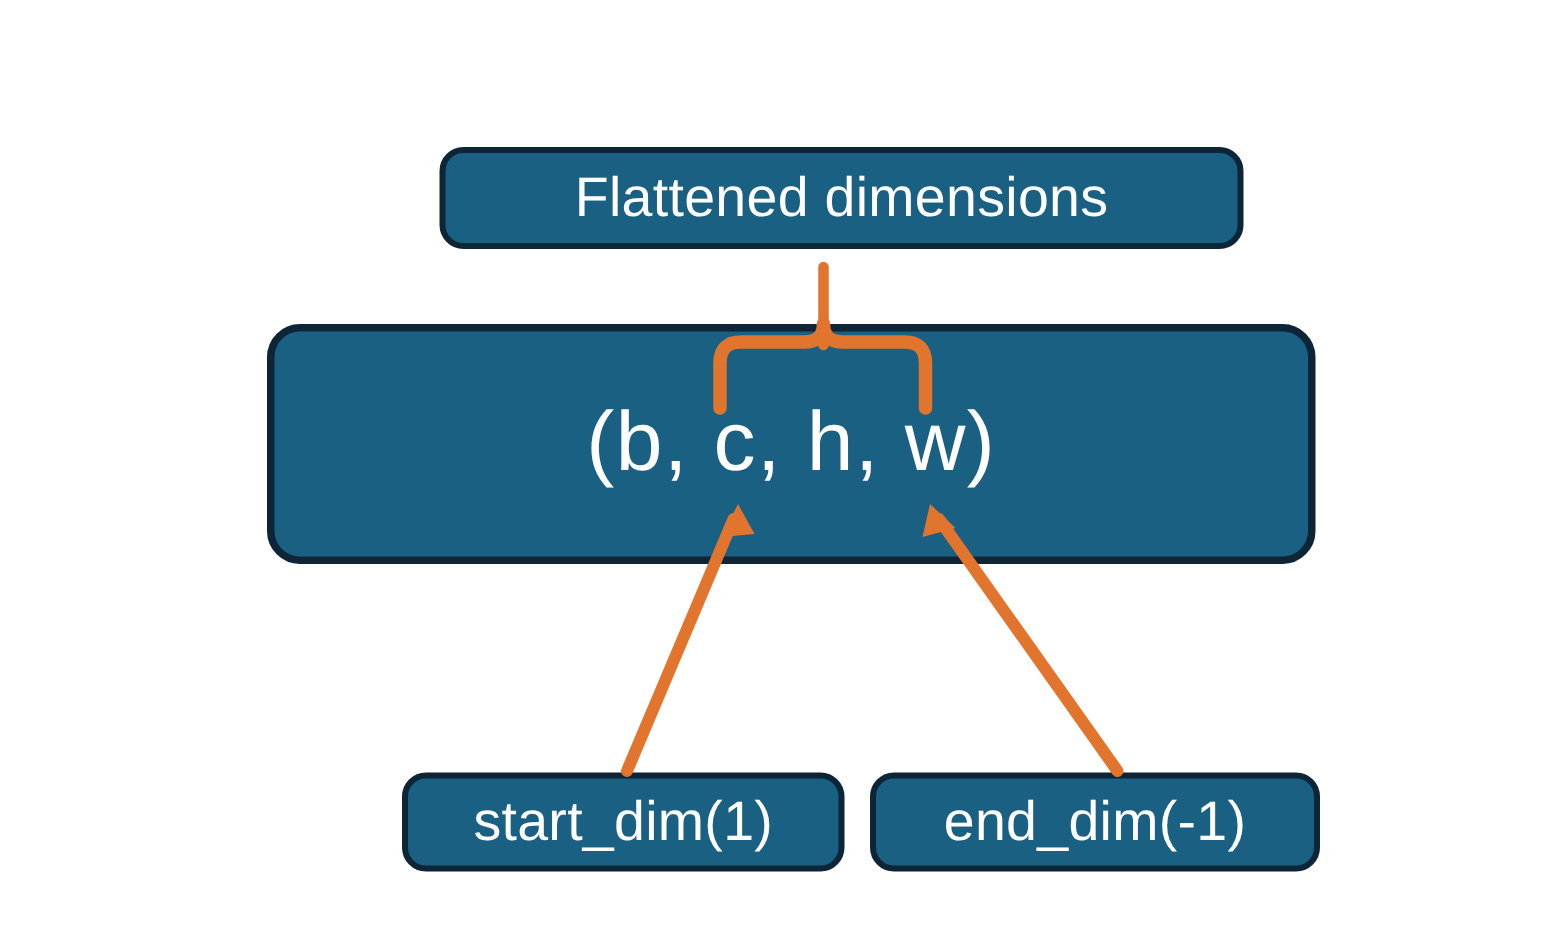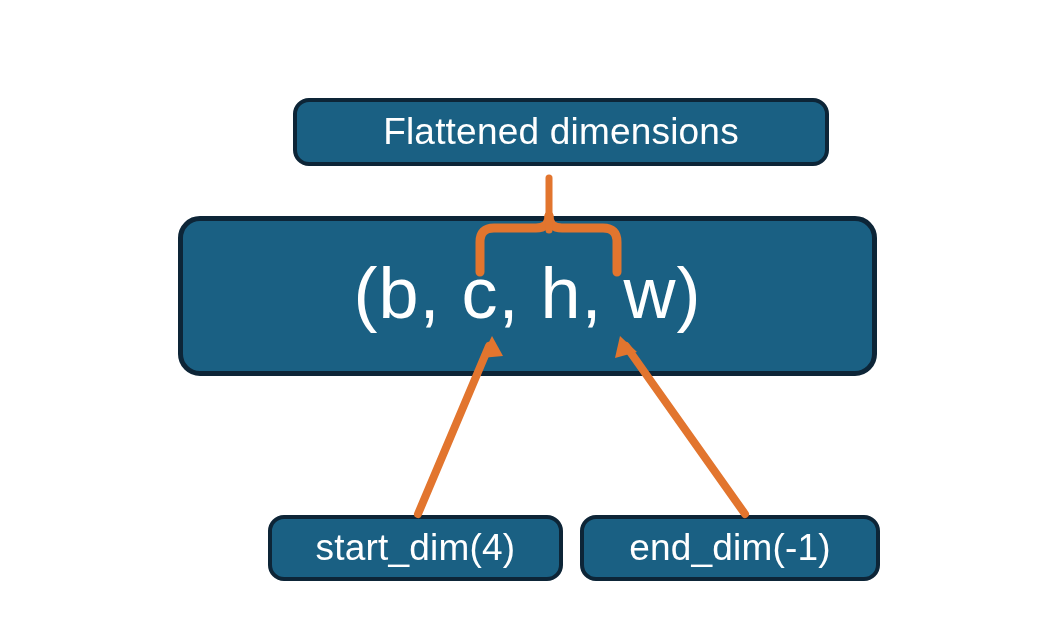--- a/index.html
+++ b/index.html
@@ -53,21 +53,21 @@
   #box-shape {
     left: 178px;
     top: 216px;
     width: 699px;
     height: 160px;
     border-radius: 22px;
     border-width: 5px;
   }
 
   #box-shape .shape-text {
-    font-size: 72px;
+    font-size: 56px;
     position: relative;
     top: -2px;
     letter-spacing: 1px;
     text-align: center;
   }
 
   #box-start-dim {
     left: 268px;
     top: 515px;
     width: 295px;
@@ -102,21 +102,21 @@
 
   <div class="node-box" id="box-flattened">
     <span>Flattened dimensions</span>
   </div>
 
   <div class="node-box" id="box-shape">
     <span class="shape-text">(b, c, h, w)</span>
   </div>
 
   <div class="node-box" id="box-start-dim">
-    <span>start_dim(4)</span>
+    <span>start_dim(1)</span>
   </div>
 
   <div class="node-box" id="box-end-dim">
     <span>end_dim(-1)</span>
   </div>
 
   <svg id="overlay-svg" viewBox="0 0 1038 632">
 
     <g>
       <path d="M 480 272

